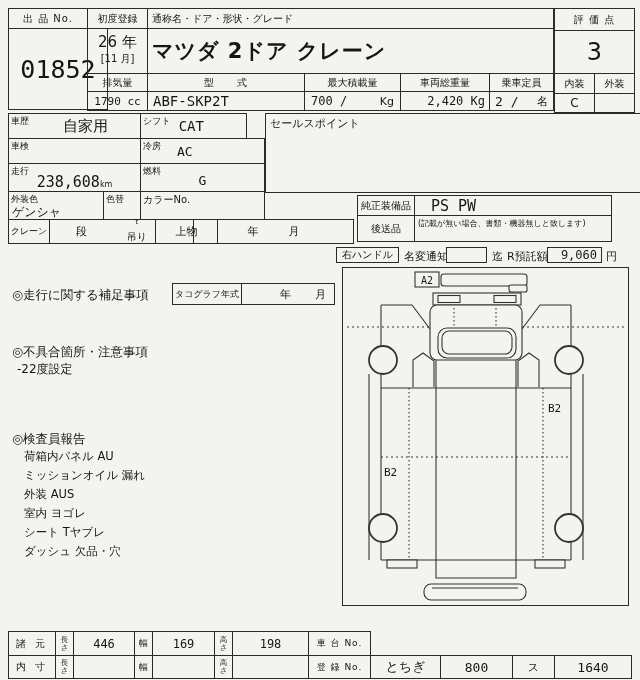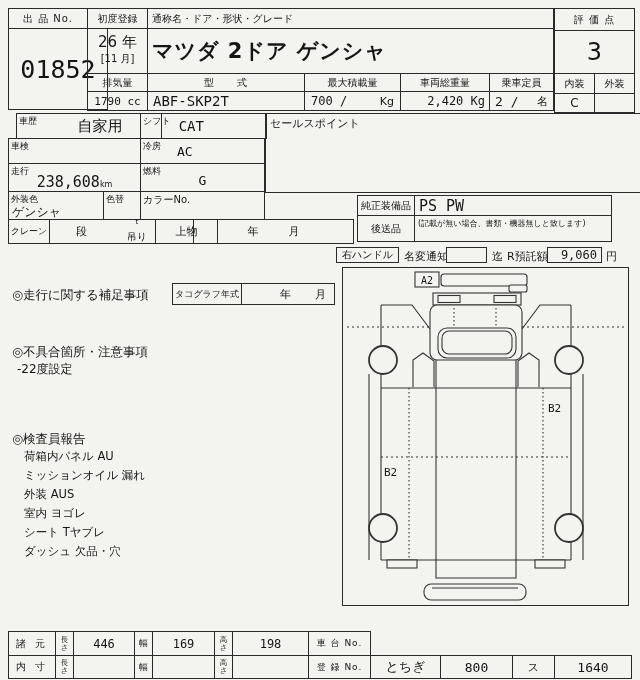--- a/index.html
+++ b/index.html
@@ -25,21 +25,21 @@
   <div class="cell hdr" style="left:8px;top:8px;width:80px;height:21px;">出 品 No.</div>
   <div class="cell val mono" style="left:8px;top:28px;width:100px;height:82px;font-size:25px;">01852</div>
 
   <div class="cell hdr" style="left:87px;top:8px;width:61px;height:21px;letter-spacing:0;">初度登録</div>
   <div class="cell" style="left:87px;top:28px;width:61px;height:46px;text-align:center;">
     <div style="font-size:15px;margin-top:4px;">26 年</div>
     <div style="font-size:10px;">[11 月]</div>
   </div>
 
   <div class="cell" style="left:147px;top:8px;width:407px;height:21px;font-size:10px;display:flex;align-items:center;padding-left:4px;">通称名・ドア・形状・グレード</div>
-  <div class="cell" style="left:147px;top:28px;width:407px;height:46px;display:flex;align-items:center;padding-left:4px;font-size:21px;font-weight:600;letter-spacing:1px;">マツダ 2ドア ゲンシャ</div>
+  <div class="cell" style="left:147px;top:28px;width:407px;height:46px;display:flex;align-items:center;padding-left:4px;font-size:21px;font-weight:600;letter-spacing:1px;">マツダ 2ドア クレーン</div>
 
   <div class="cell hdr" style="left:87px;top:73px;width:61px;height:19px;letter-spacing:0;">排気量</div>
   <div class="cell val mono" style="left:87px;top:91px;width:61px;height:20px;font-size:11px;">1790 cc</div>
 
   <div class="cell hdr" style="left:147px;top:73px;width:158px;height:19px;">型　　式</div>
   <div class="cell mono" style="left:147px;top:91px;width:158px;height:20px;display:flex;align-items:center;padding-left:5px;font-size:14px;">ABF-SKP2T</div>
 
   <div class="cell hdr" style="left:304px;top:73px;width:97px;height:19px;letter-spacing:0;">最大積載量</div>
   <div class="cell" style="left:304px;top:91px;width:97px;height:20px;display:flex;align-items:center;justify-content:space-between;padding:0 6px;gap:16px;">
     <span class="mono" style="font-size:12px;">700 /</span>
@@ -55,25 +55,25 @@
     <span style="font-size:11px;">名</span>
   </div>
 
   <div class="cell hdr" style="left:554px;top:8px;width:81px;height:23px;">評 価 点</div>
   <div class="cell val" style="left:554px;top:30px;width:81px;height:44px;font-size:24px;">3</div>
   <div class="cell hdr" style="left:554px;top:73px;width:41px;height:21px;letter-spacing:0;">内装</div>
   <div class="cell hdr" style="left:594px;top:73px;width:41px;height:21px;letter-spacing:0;">外装</div>
   <div class="cell val" style="left:554px;top:93px;width:41px;height:20px;font-size:12px;">C</div>
   <div class="cell val" style="left:594px;top:93px;width:41px;height:20px;font-size:12px;"></div>
 
-  <div class="cell lblval" style="left:8px;top:113px;width:146px;height:26px;margin-left:8px;">
+  <div class="cell lblval" style="left:8px;top:113px;width:133px;height:26px;">
     <span class="lb">車歴</span>
     <span class="vl" style="font-size:15px;">自家用</span>
   </div>
-  <div class="cell lblval" style="left:140px;top:113px;width:127px;height:26px;justify-content:center;">
+  <div class="cell lblval" style="left:140px;top:113px;width:107px;height:26px;justify-content:center;">
     <span class="lb">シフト</span>
     <span class="vl mono" style="font-size:14px;text-align:left;padding-left:6px;">CAT</span>
   </div>
 
   <div class="cell lblval" style="left:8px;top:138px;width:133px;height:26px;">
     <span class="lb">車検</span>
   </div>
   <div class="cell lblval" style="left:140px;top:138px;width:125px;height:26px;">
     <span class="lb">冷房</span>
     <span class="vl mono" style="font-size:13px;text-align:left;padding-left:14px;">AC</span>
@@ -113,21 +113,21 @@
   <div class="cell" style="left:193px;top:219px;width:161px;height:25px;display:flex;align-items:center;justify-content:center;gap:30px;font-size:11px;">
     <span>年</span>
     <span>月</span>
   </div>
 
   <div class="cell" style="left:265px;top:113px;width:406px;height:80px;">
     <div style="font-size:11px;margin:2px 0 0 4px;">セールスポイント</div>
     <div></div>
   </div>
   <div class="cell val" style="left:357px;top:195px;width:58px;height:21px;font-size:10px;">純正装備品</div>
-  <div class="cell mono" style="left:414px;top:195px;width:198px;height:21px;display:flex;align-items:center;padding-left:4px;font-size:15px;">PS PW</div>
+  <div class="cell mono" style="left:414px;top:195px;width:198px;height:21px;display:flex;align-items:center;padding-left:16px;font-size:15px;">PS PW</div>
   <div class="cell val" style="left:357px;top:215px;width:58px;height:27px;font-size:10px;">後送品</div>
   <div class="cell" style="left:414px;top:215px;width:198px;height:27px;font-size:8px;padding:2px 0 0 3px;">(記載が無い場合、書類・機器無しと致します)</div>
 
   <div class="cell" style="left:336px;top:247px;width:63px;height:16px;display:flex;align-items:center;justify-content:center;font-size:10px;">右ハンドル</div>
   <div class="t" style="left:404px;top:249px;font-size:11px;">名変通知</div>
   <div class="cell" style="left:446px;top:247px;width:41px;height:16px;"></div>
   <div class="t" style="left:492px;top:249px;">迄</div>
   <div class="t" style="left:507px;top:249px;">R預託額</div>
   <div class="cell mono" style="left:547px;top:247px;width:55px;height:16px;display:flex;align-items:center;justify-content:flex-end;padding-right:4px;font-size:12px;">9,060</div>
   <div class="t" style="left:606px;top:249px;">円</div>

